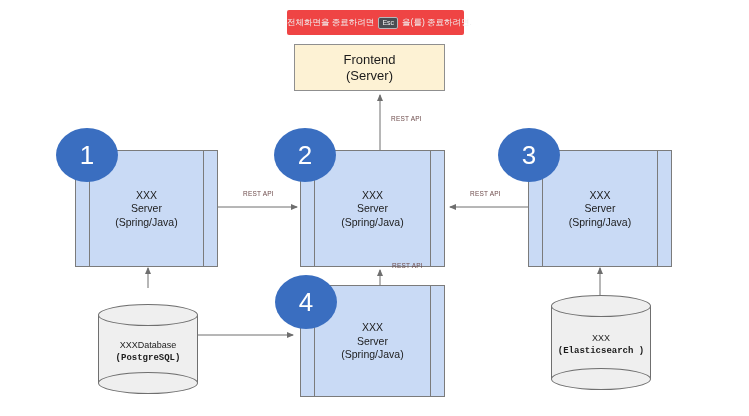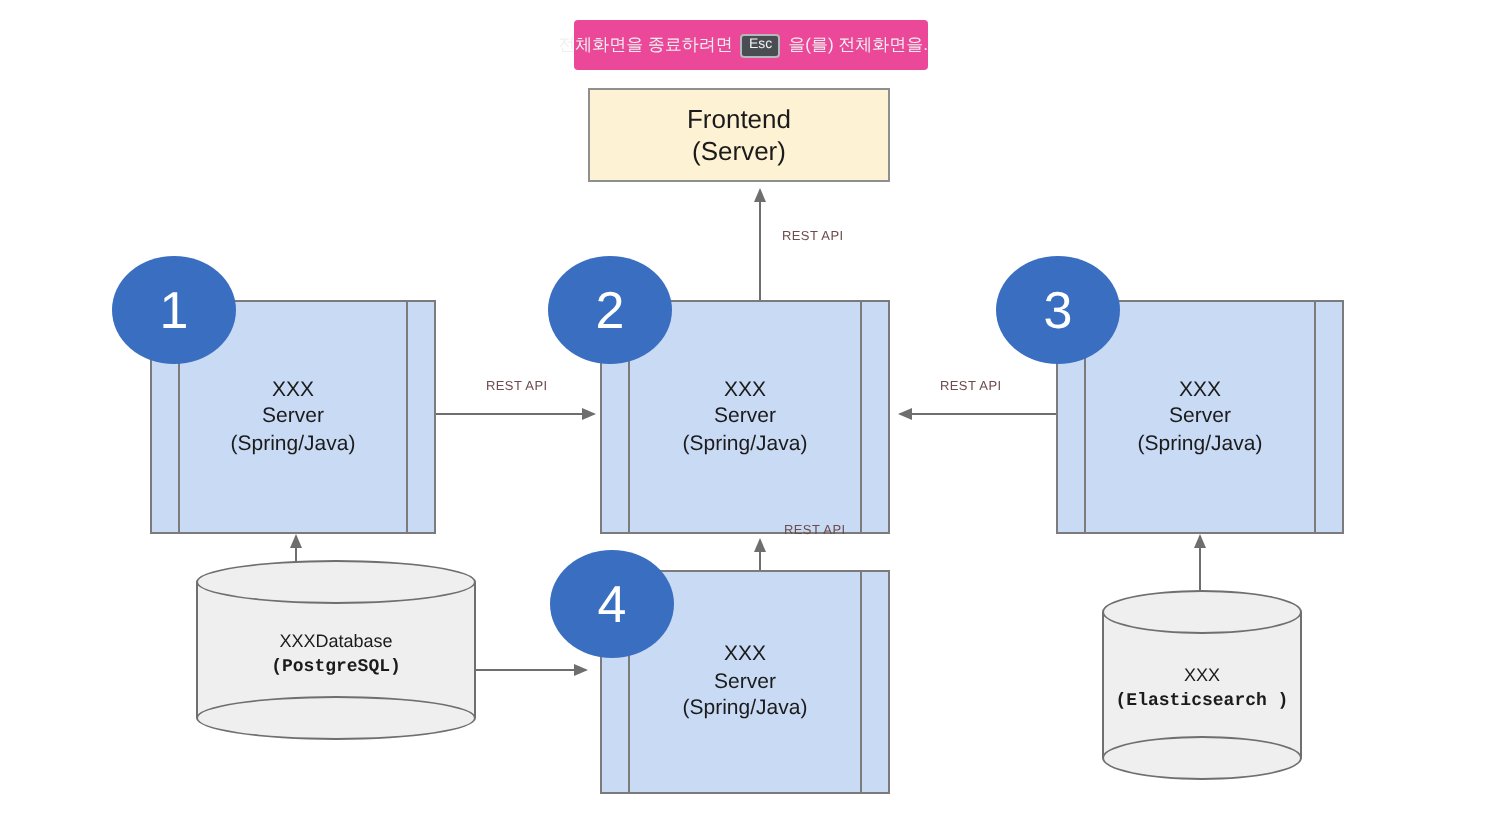--- a/index.html
+++ b/index.html
@@ -10,23 +10,23 @@
     overflow:hidden;
     position:relative;
   }
   #stage{position:absolute;left:0;top:0;width:749px;height:416px;}
 
   
   .toast{
     position:absolute;
     left:287px;top:10px;
     width:177px;height:25px;
-    background:#ec4899;
+    background:#ef4444;
     border-radius:2px;
-    display:flex;align-items:center;justify-content:flex-end;
+    display:flex;align-items:center;justify-content:space-between;
     gap:4px;
     color:#f0f0f0;
     font-size:8.5px;
     white-space:nowrap;
     letter-spacing:0px;
   }
   .toast .seg{color:#f0f0f0;}
   .esc-key{
     display:inline-block;
     border:1px solid #b6b8bb;
@@ -122,21 +122,21 @@
   svg.links{position:absolute;left:0;top:0;width:749px;height:416px;overflow:visible;}
 </style>
 </head>
 <body>
 
 <div id="stage">
 
   <div class="toast">
     <span class="seg">전체화면을 종료하려면</span>
     <span class="esc-key">Esc</span>
-    <span class="seg">을(를) 전체화면을.</span>
+    <span class="seg">을(를) 종료하려면.</span>
   </div>
 
   <svg class="links">
     <defs>
       <marker id="ah" markerWidth="7" markerHeight="7" refX="6" refY="3" orient="auto" markerUnits="userSpaceOnUse">
         <path d="M0,0 L7,3 L0,6 z" fill="#6e6e6e"></path>
       </marker>
     </defs>
 
     <line x1="380" y1="150" x2="380" y2="95" stroke="#6e6e6e" stroke-width="1" marker-end="url(#ah)"></line>
@@ -196,21 +196,21 @@
     <div class="bar bar-l"></div>
     <div class="bar bar-r"></div>
     <div class="lbl">
       <div>XXX</div>
       <div>Server</div>
       <div>(Spring/Java)</div>
     </div>
   </div>
   <div class="badge" style="left:275px;top:275px;">4</div>
 
-  <div class="cyl" style="left:98px;top:280px;width:100px;height:90px;padding-left:40px;">
+  <div class="cyl" style="left:98px;top:304px;width:100px;height:90px;">
     <div class="body"></div>
     <div class="bot"></div>
     <div class="top"></div>
     <div class="txt">
       <div>XXXDatabase</div>
       <div><b>(PostgreSQL)</b></div>
     </div>
   </div>
 
   <div class="cyl" style="left:551px;top:295px;width:100px;height:95px;">

